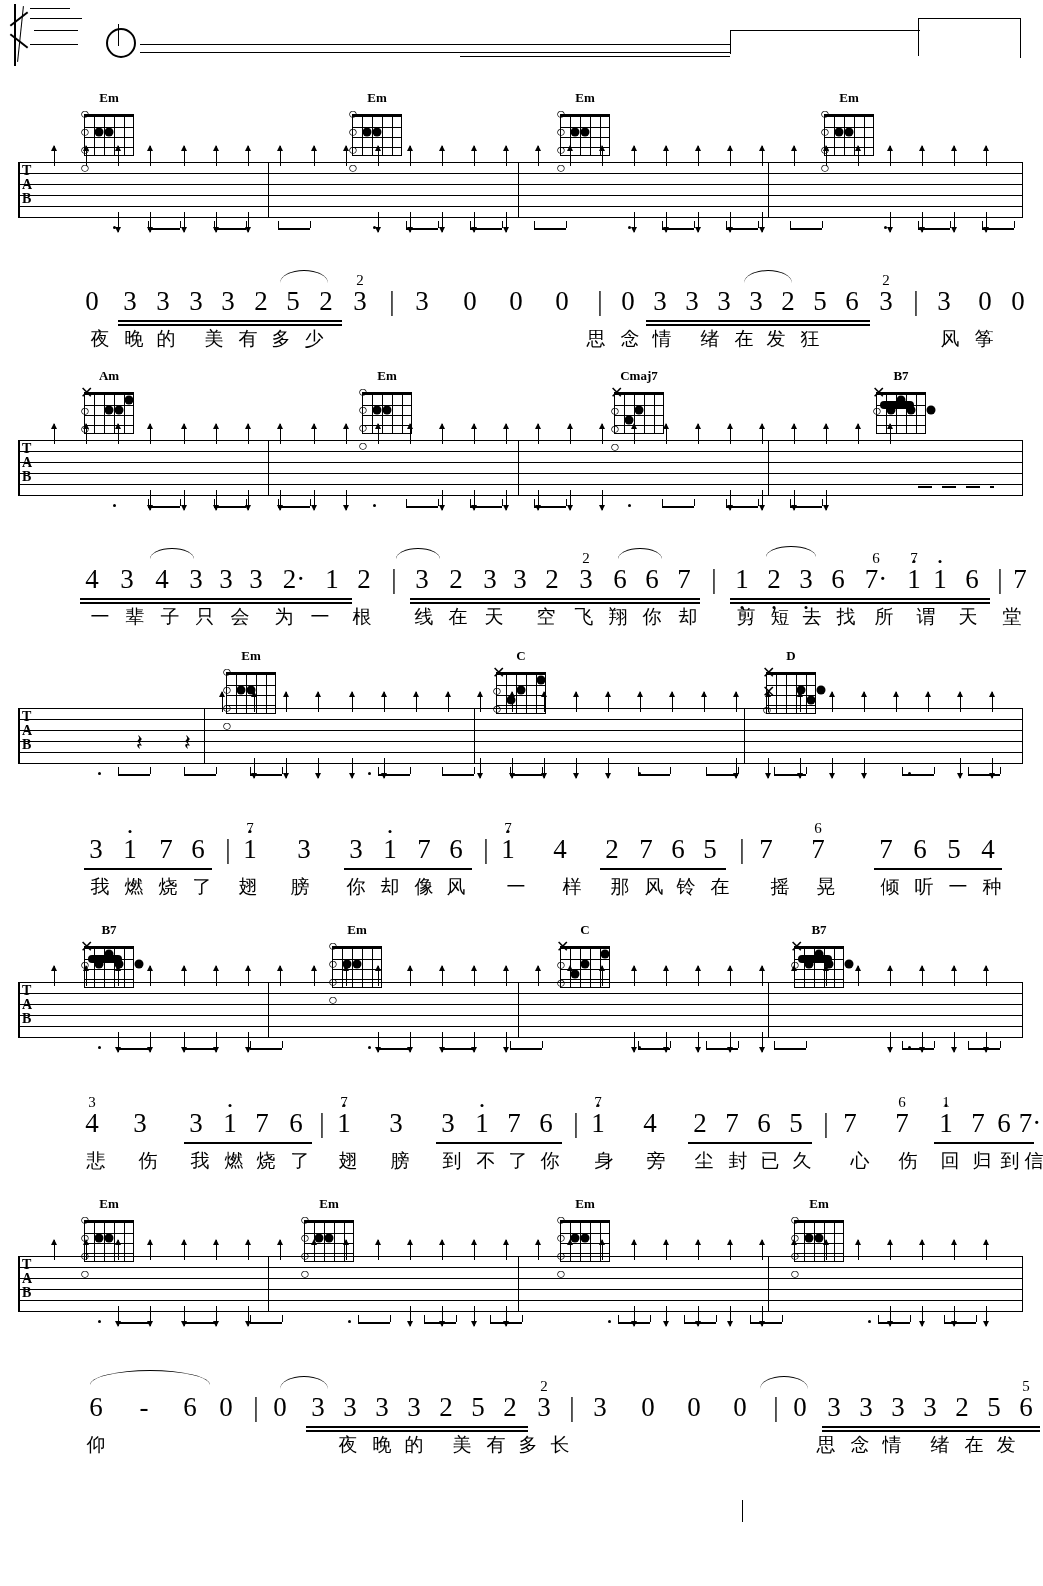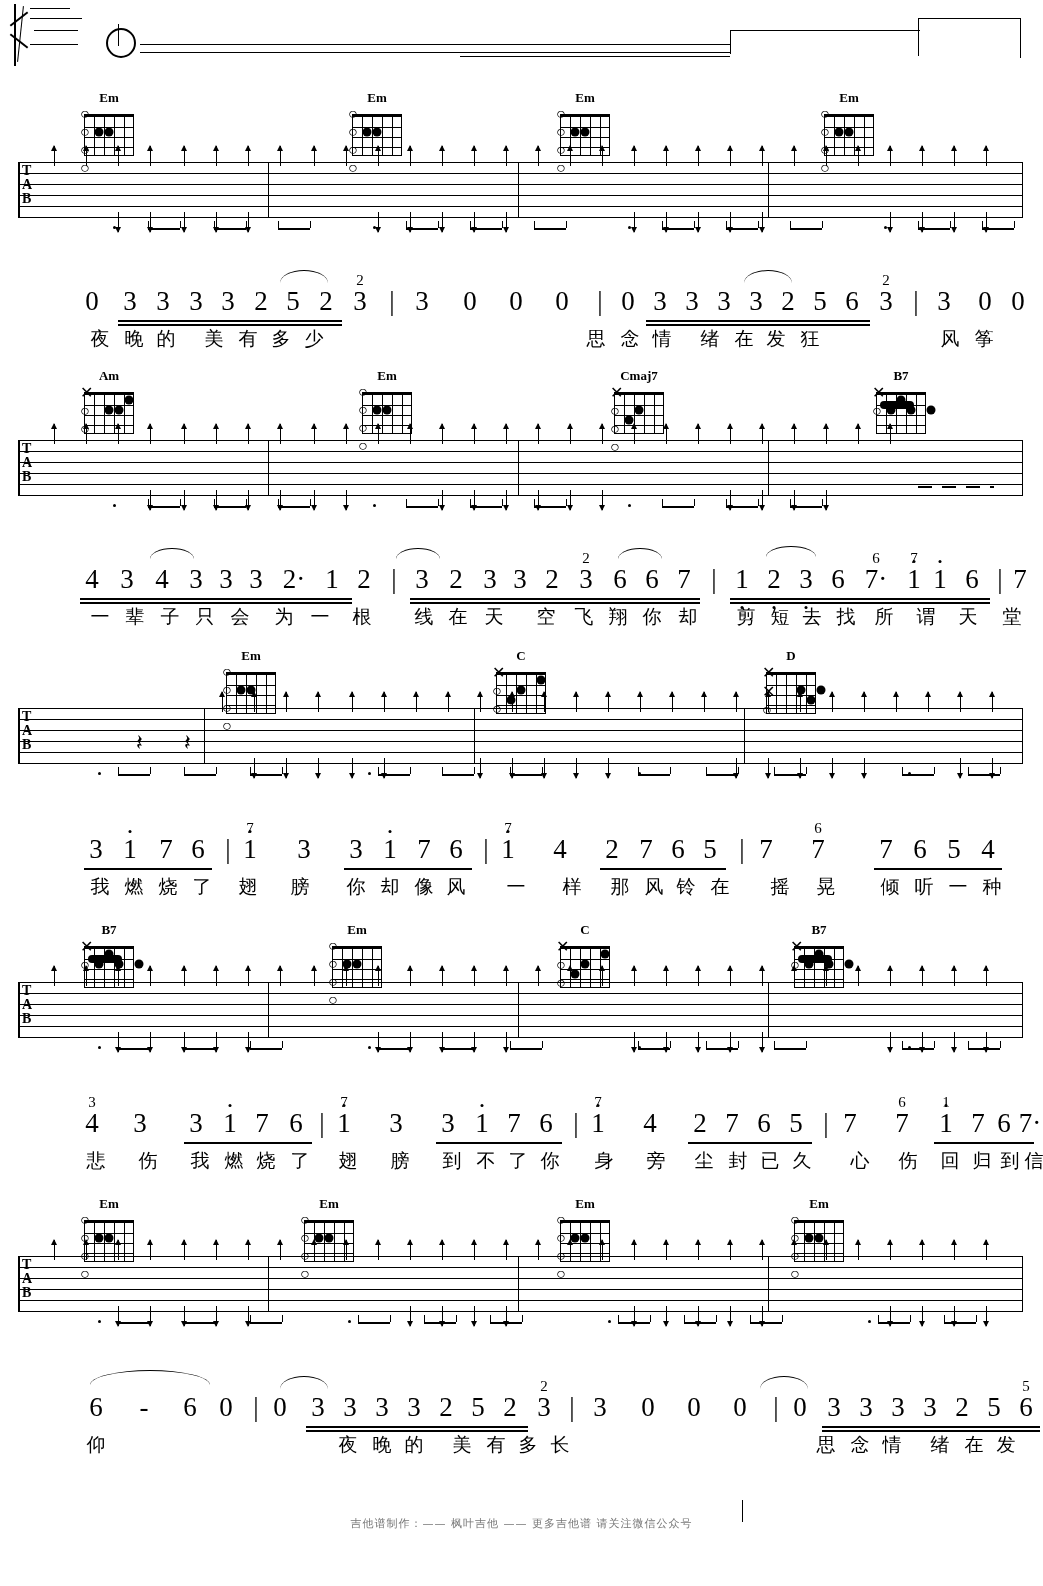--- a/index.html
+++ b/index.html
@@ -80,21 +80,20 @@
     <div class="scratch" style="left:480px;top:44px;width:250px;height:1px;"></div>
     <div class="scratch" style="left:480px;top:52px;width:250px;height:1px;"></div>
     <div class="scratch" style="left:730px;top:30px;width:1px;height:24px;"></div>
     <div class="scratch" style="left:730px;top:30px;width:190px;height:1px;"></div>
     <div class="scratch" style="left:918px;top:18px;width:1px;height:38px;"></div>
     <div class="scratch" style="left:918px;top:18px;width:102px;height:1px;"></div>
     <div class="scratch" style="left:1020px;top:18px;width:1px;height:40px;"></div>
     <div class="scratch" style="left:460px;top:56px;width:270px;height:1px;"></div>
   </div>
 
-  <div class="footer" style="top:1516px;">吉他谱制作：—— 枫叶吉他 —— 更多吉他谱 请关注微信公众号</div>
   <div class="scratch" style="left:742px;top:1500px;width:1px;height:22px;"></div>
 
 <div class="system" style="top:90px;height:260px;">
       <div class="chord" style="left:80px;top:0px;">
         <div class="cname">Em</div>
         <div class="marks">
           <div style="left:4px;">○</div>
           <div style="left:34px;">○</div>
           <div style="left:44px;">○</div>
           <div style="left:54px;">○</div>

